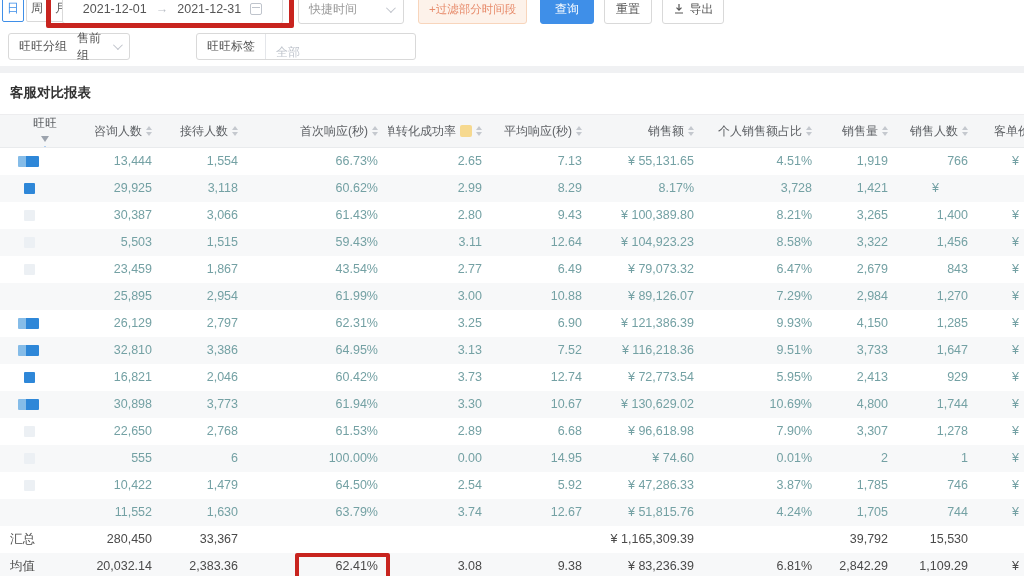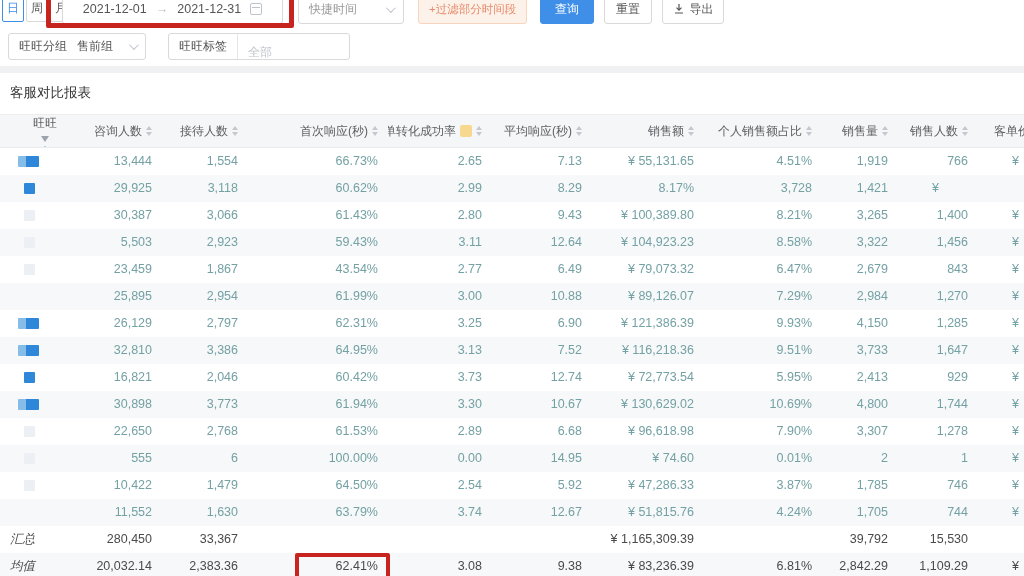--- a/index.html
+++ b/index.html
@@ -30,21 +30,21 @@
   .btn.soft { background:#fdf2ea; border-color:#f8d5bc; color:#e78b6b; font-size:11.5px; }
 
   
   .compound { position:absolute; top:33px; height:27px; border:1px solid #d9d9d9; border-radius:3px;
     background:#fff; display:flex; align-items:center; font-size:12px; color:#555; }
   .compound .seg { padding:0 10px; display:flex; align-items:center; gap:8px; height:100%; }
   .compound .seg.bordered { border-right:1px solid #e4e6ea; }
   .compound .muted { color:#bfc4cc;margin-top:12px; }
 
   .band { position:absolute; left:0; top:66px; width:1024px; height:7px; background:#f0f1f3; }
-  .report-title { position:absolute; left:10px; top:84px; font-size:13.5px; font-weight:normal; color:#333; }
+  .report-title { position:absolute; left:10px; top:84px; font-size:13.5px; font-weight:bold; color:#333; }
 
   
   .table { position:absolute; left:0; top:114px; width:1080px; }
   .grid-row { display:grid; grid-template-columns:90px 72px 86px 140px 104px 100px 112px 118px 76px 80px 56px; }
   .thead { height:34px; background:#f5f6f7; border-top:1px solid #ededef; border-bottom:1px solid #e9ebed; }
   .th { display:flex; align-items:center; justify-content:flex-end; gap:4px; padding-right:10px;
     font-size:12px; color:#5c5f63; white-space:nowrap; overflow:hidden; }
   .th.c0 { justify-content:flex-start; padding-left:10px;flex-direction:column; }
   .th.c10 { justify-content:flex-start; padding-left:16px; }
   .funnel { width:0; height:0; border-left:4px solid transparent; border-right:4px solid transparent;
@@ -53,21 +53,21 @@
   .sort { display:inline-flex; flex-direction:column; gap:1.5px; }
   .sort i { width:0; height:0; border-left:3.5px solid transparent; border-right:3.5px solid transparent; }
   .sort .up { border-bottom:4px solid #c4c8ce; }
   .sort .dn { border-top:4px solid #c4c8ce; }
   .sort.blue .up { border-bottom-color:#3f8fe8; } .sort.blue .dn { border-top-color:#7fb4ee; }
 
   .tr { height:27px; }
   .tr:nth-child(even) { background:#f7f8f9; }
   .td { font-size:12.5px; color:#74a1a4; text-align:right; padding-right:10px; line-height:27px;
     height:27px; overflow:hidden; white-space:nowrap; }
-  .td.c0 { display:flex; align-items:center; padding:0 0 0 18px;font-style:italic; }
+  .td.c0 { display:flex; align-items:center; padding:0 0 0 18px; }
   .td.c10 { text-align:left; padding:0 0 0 34px; }
   .tr.dark .td { color:#4a4a4a; }
   .td.rowlabel { padding-left:10px; font-size:12.5px; color:#4a4a4a; }
   .ww { height:11px; border-radius:1px; display:inline-block; }
   .ww.double { width:21px; background:linear-gradient(90deg,#85bce8 0 40%,#2e87d8 40%); }
   .ww.single { width:11px; background:#2e87d8; margin-left:6px; }
   .ww.faint { width:11px; background:#ecf0f4; margin-left:6px; }
 
   
   .annot { position:absolute; border:5px solid #c8241f; border-radius:2px; pointer-events:none; z-index:10; }
@@ -108,26 +108,26 @@
     </div>
     <div class="btn" style="left:662px;width:62px">
       <svg width="12" height="12" viewBox="0 0 12 12">
         <path d="M6 1v6M3.5 4.7L6 7.2l2.5-2.5M2 10h8" stroke="#555" fill="none" stroke-width="1.2"></path>
       </svg>
       <span>导出</span>
     </div>
   </div>
 
   <div>
-    <div class="compound" style="left:8px;width:138px">
+    <div class="compound" style="left:8px;width:122px">
       <span class="seg">旺旺分组</span>
       <span class="seg" style="padding-left:0;flex:1">售前组</span>
       <span class="chev" style="margin-right:9px"></span>
     </div>
-    <div class="compound" style="left:168px;width:182px">
+    <div class="compound" style="left:196px;width:220px">
       <span class="seg bordered">旺旺标签</span>
       <span class="seg muted">全部</span>
     </div>
   </div>
 
   <div class="band"></div>
   <div class="report-title">客服对比报表</div>
 
   <div class="table">
     <div class="thead grid-row" id="header-row">
@@ -250,21 +250,21 @@
           <div class="td c7">8.21%</div>
           <div class="td c8">3,265</div>
           <div class="td c9">1,400</div>
           <div class="td c10">¥</div>
         </div>
         <div class="tr grid-row">
           <div class="td c0">
             <span class="ww faint"></span>
           </div>
           <div class="td c1">5,503</div>
-          <div class="td c2">2,923</div>
+          <div class="td c2">1,515</div>
           <div class="td c3">59.43%</div>
           <div class="td c4">3.11</div>
           <div class="td c5">12.64</div>
           <div class="td c6">¥ 104,923.23</div>
           <div class="td c7">8.58%</div>
           <div class="td c8">3,322</div>
           <div class="td c9">1,456</div>
           <div class="td c10">¥</div>
         </div>
         <div class="tr grid-row">

